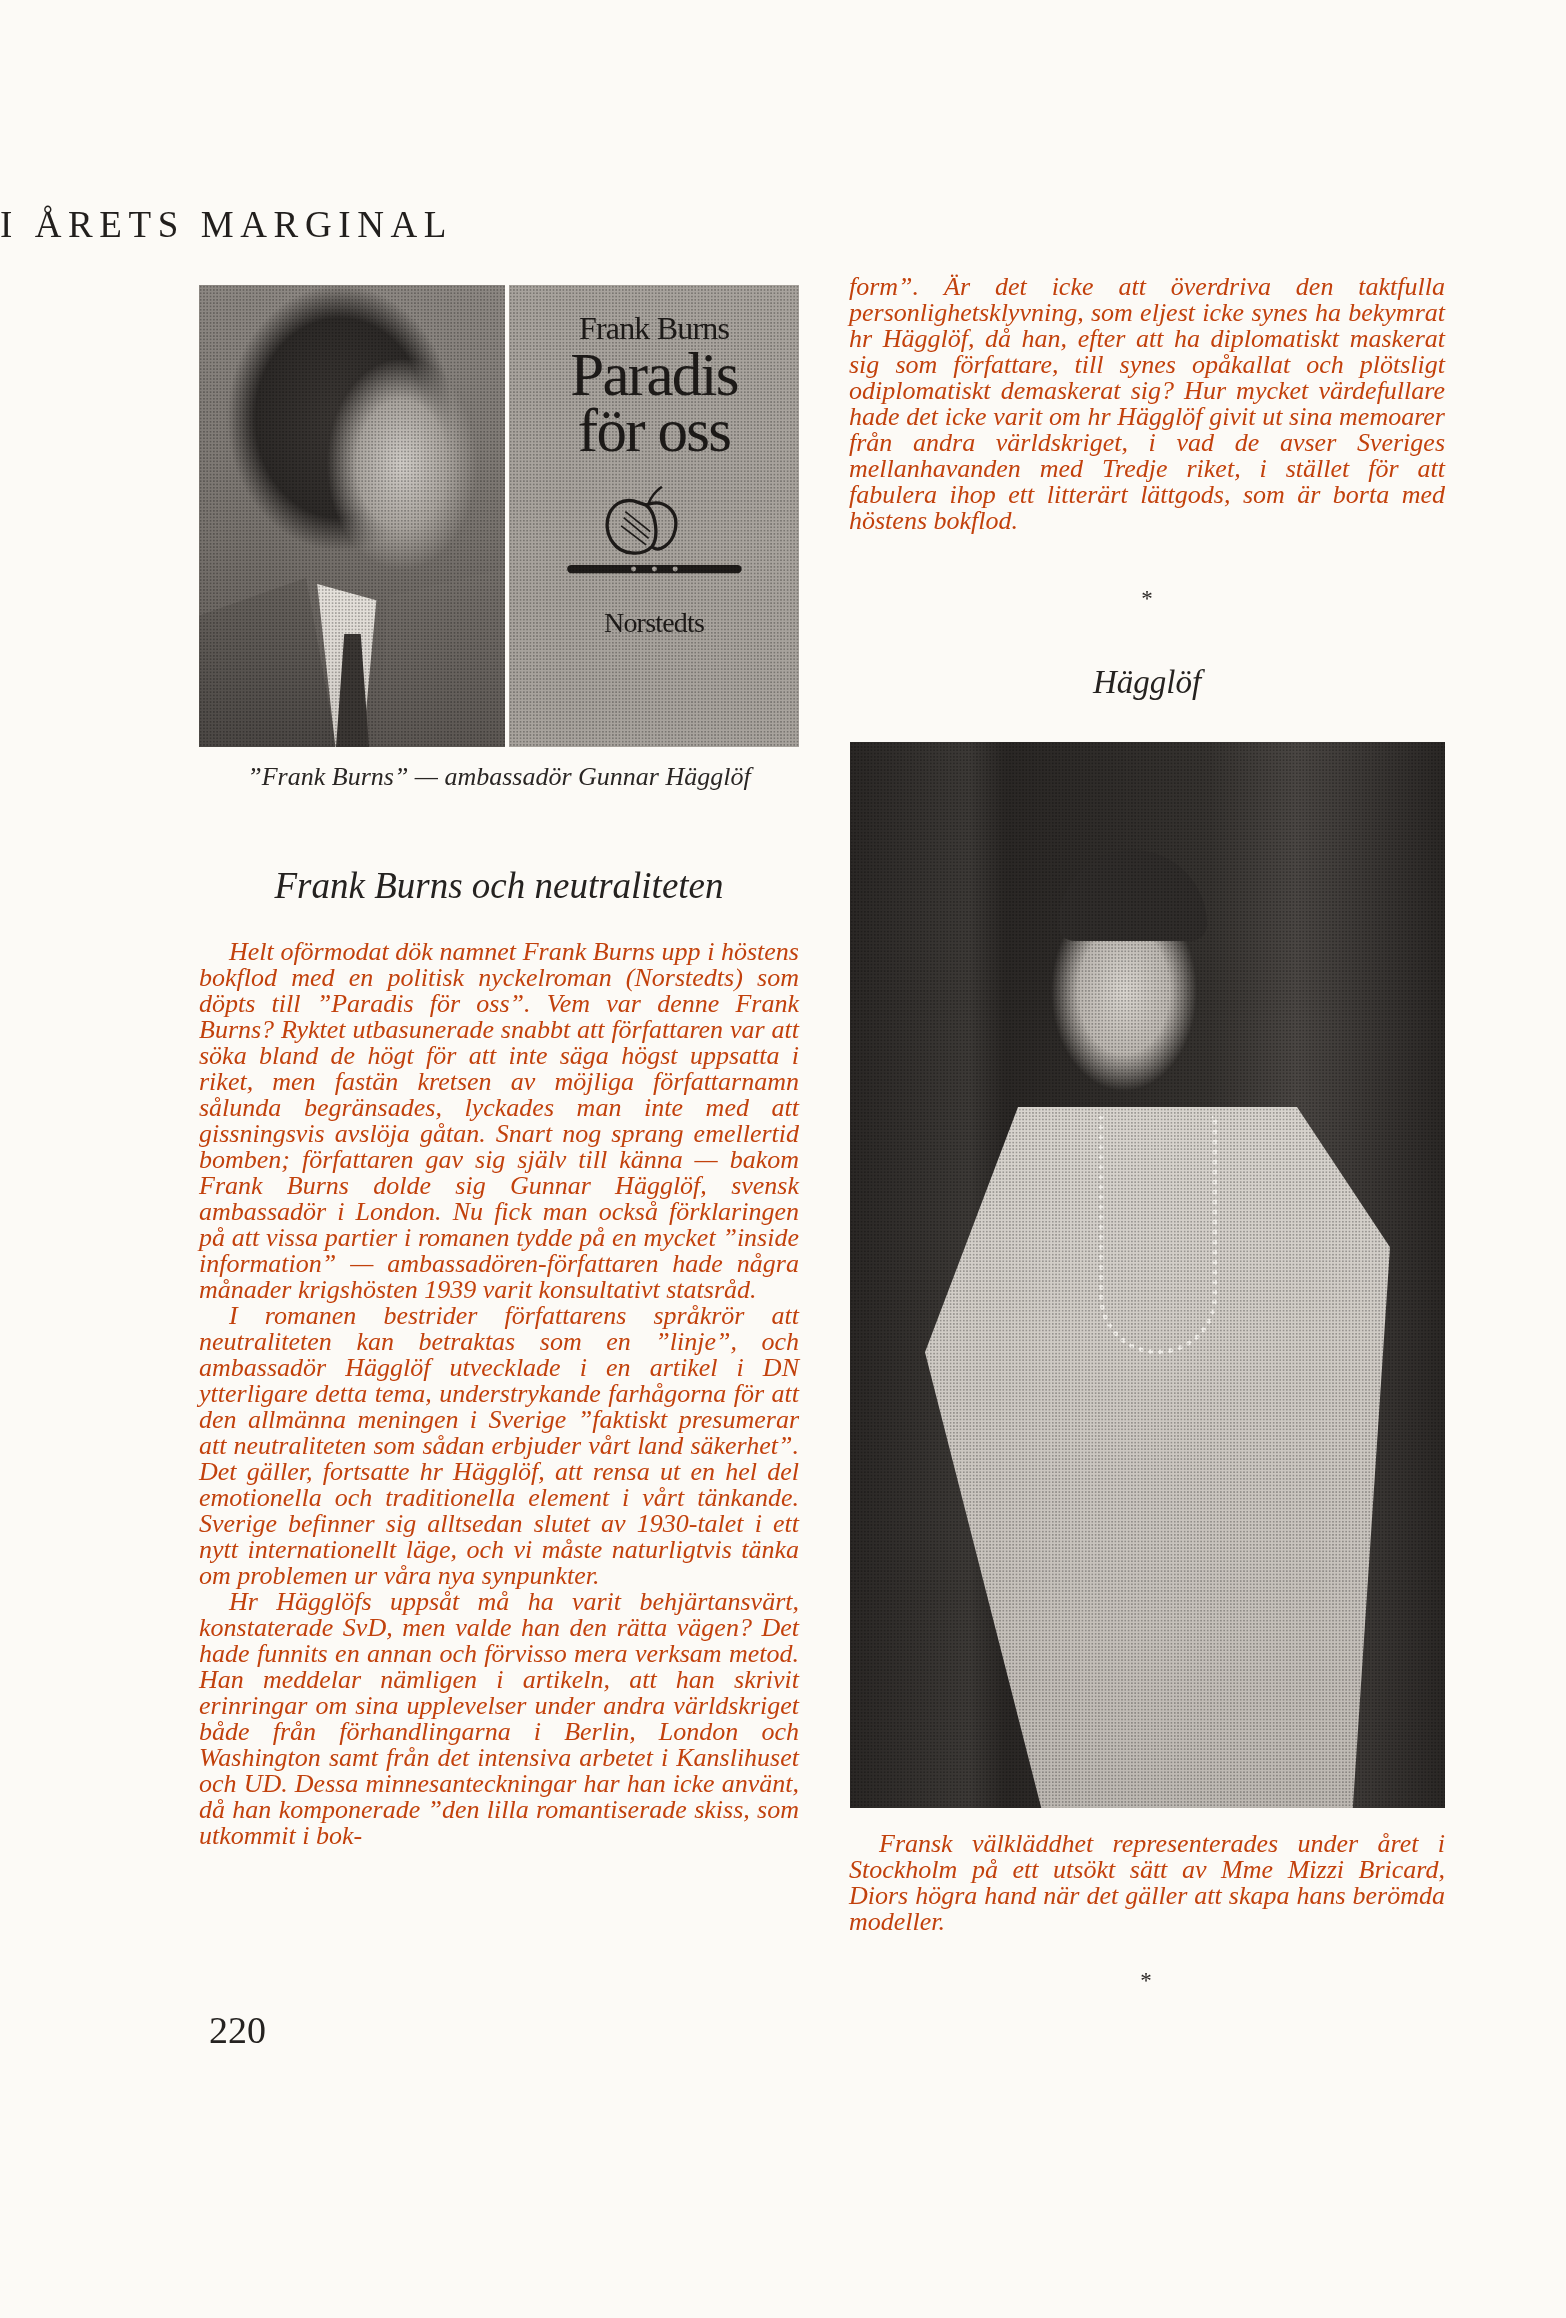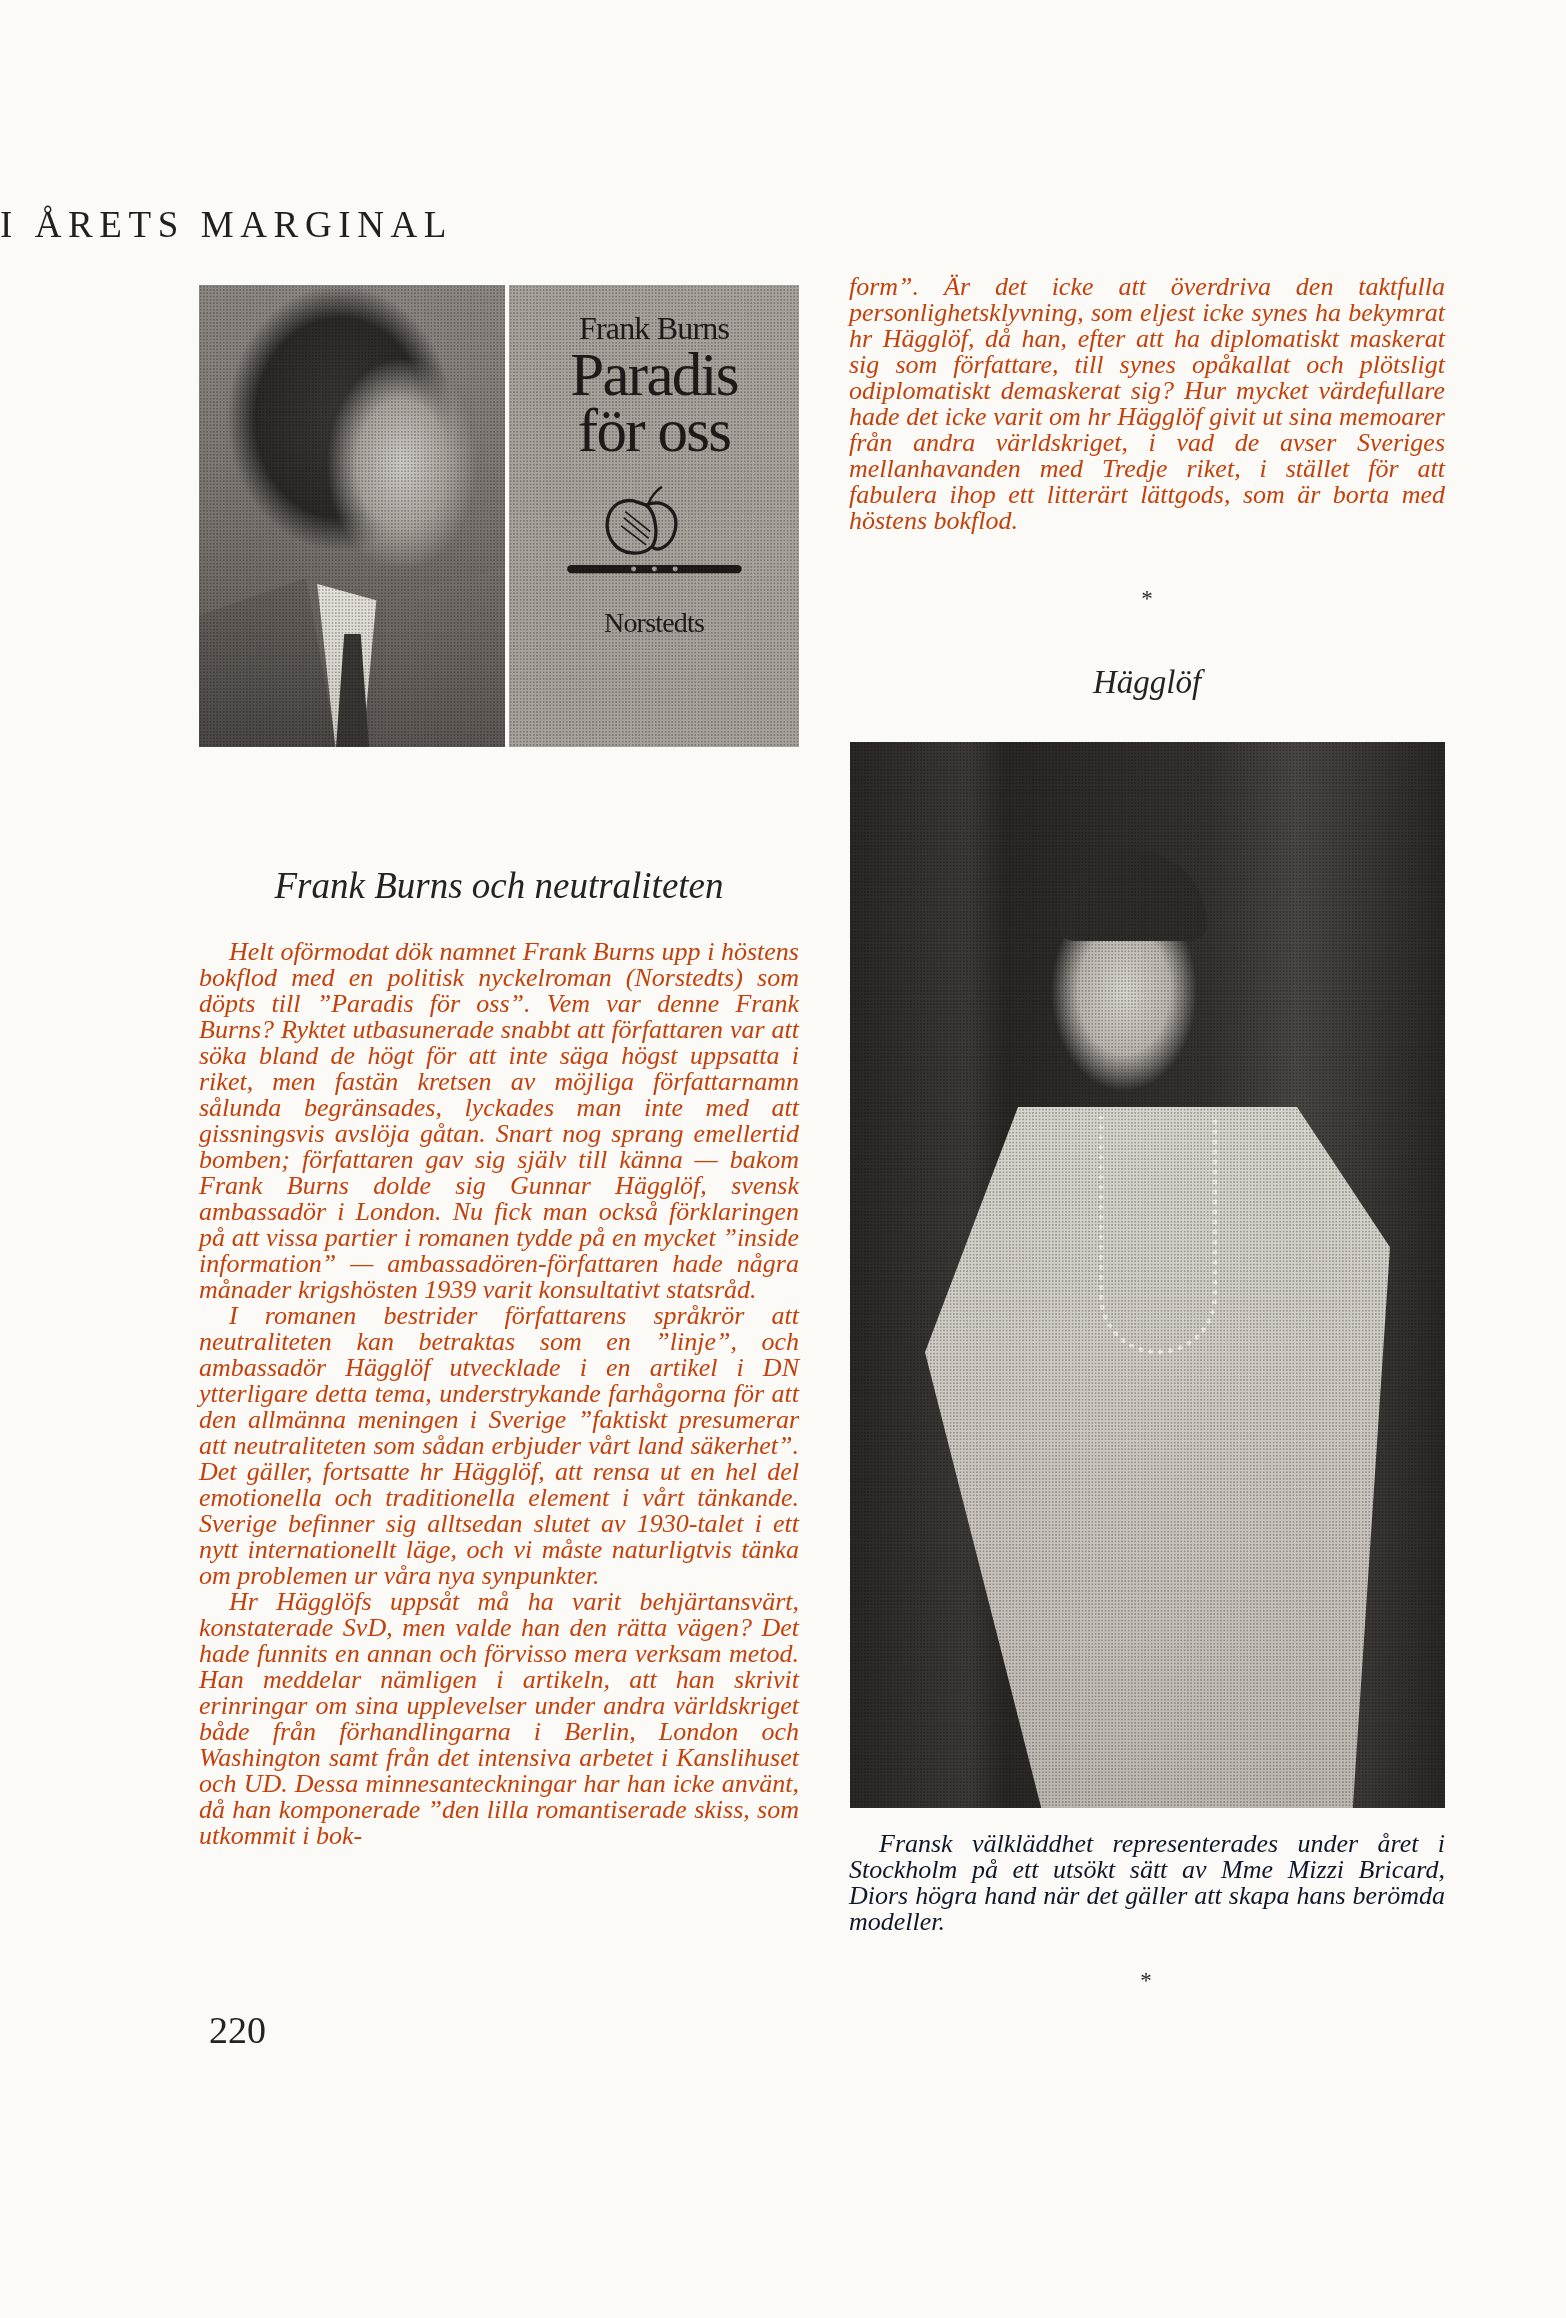--- a/index.html
+++ b/index.html
@@ -85,21 +85,21 @@
   .woman-photo .necklace {
     position: absolute; left: 249px; top: 374px; width: 108px; height: 233px;
     border: 5px dotted #f1eee9; border-top: none; border-radius: 0 0 58px 58px;
   }
   .woman-photo .hat {
     position: absolute; left: 208px; top: 108px; width: 149px; height: 91px;
     background: #2f2c2a; border-radius: 75px 75px 16.6px 16.6px;
   }
   .caption-right {
     position: absolute; left: 849px; top: 1831px; width: 596px;
-    font-style: italic; font-size: 26px; line-height: 26px; text-align: justify; color: #0f172a;
+    font-style: italic; font-size: 26px; line-height: 26px; text-align: justify; color: #c2410c;
   }
   .caption-right p { margin: 0; text-indent: 30px; }
   .page-number {
     position: absolute; left: 209px; top: 2008px; font-size: 38px; color: #252220;
   }
 </style>
 </head>
 <body>
 
 <div class="running-head">I ÅRETS MARGINAL</div>
@@ -131,20 +131,21 @@
         <circle cx="175" cy="107" r="3" fill="#a8a39d"></circle>
         <circle cx="200" cy="107" r="3" fill="#a8a39d"></circle>
       </svg>
     </div>
     <div class="cover-publisher">Norstedts</div>
     <div class="halftone"></div>
   </div>
 </div>
 
 <div class="caption-left">
+  <div>”Frank Burns” — ambassadör Gunnar Hägglöf</div>
 </div>
 
 <div class="article-heading">Frank Burns och neutraliteten</div>
 
 <div class="col col-left">
   <p class="indent">Helt oförmodat dök namnet Frank Burns upp i höstens bokflod med en politisk nyckelroman (Norstedts) som döpts till ”Paradis för oss”. Vem var denne Frank Burns? Ryktet utbasunerade snabbt att författaren var att söka bland de högt för att inte säga högst uppsatta i riket, men fastän kretsen av möjliga författarnamn sålunda begränsades, lyckades man inte med att gissningsvis avslöja gåtan. Snart nog sprang emellertid bomben; författaren gav sig själv till känna — bakom Frank Burns dolde sig Gunnar Hägglöf, svensk ambassadör i London. Nu fick man också förklaringen på att vissa partier i romanen tydde på en mycket ”inside information” — ambassadören-författaren hade några månader krigshösten 1939 varit konsultativt statsråd.</p>
   <p class="indent">I romanen bestrider författarens språkrör att neutraliteten kan betraktas som en ”linje”, och ambassadör Hägglöf utvecklade i en artikel i DN ytterligare detta tema, understrykande farhågorna för att den allmänna meningen i Sverige ”faktiskt presumerar att neutraliteten som sådan erbjuder vårt land säkerhet”. Det gäller, fortsatte hr Hägglöf, att rensa ut en hel del emotionella och traditionella element i vårt tänkande. Sverige befinner sig alltsedan slutet av 1930-talet i ett nytt internationellt läge, och vi måste naturligtvis tänka om problemen ur våra nya synpunkter.</p>
   <p class="indent">Hr Hägglöfs uppsåt må ha varit behjärtansvärt, konstaterade SvD, men valde han den rätta vägen? Det hade funnits en annan och förvisso mera verksam metod. Han meddelar nämligen i artikeln, att han skrivit erinringar om sina upplevelser under andra världskriget både från förhandlingarna i Berlin, London och Washington samt från det intensiva arbetet i Kanslihuset och UD. Dessa minnesanteckningar har han icke använt, då han komponerade ”den lilla romantiserade skiss, som utkommit i bok-</p>
 </div>
 

